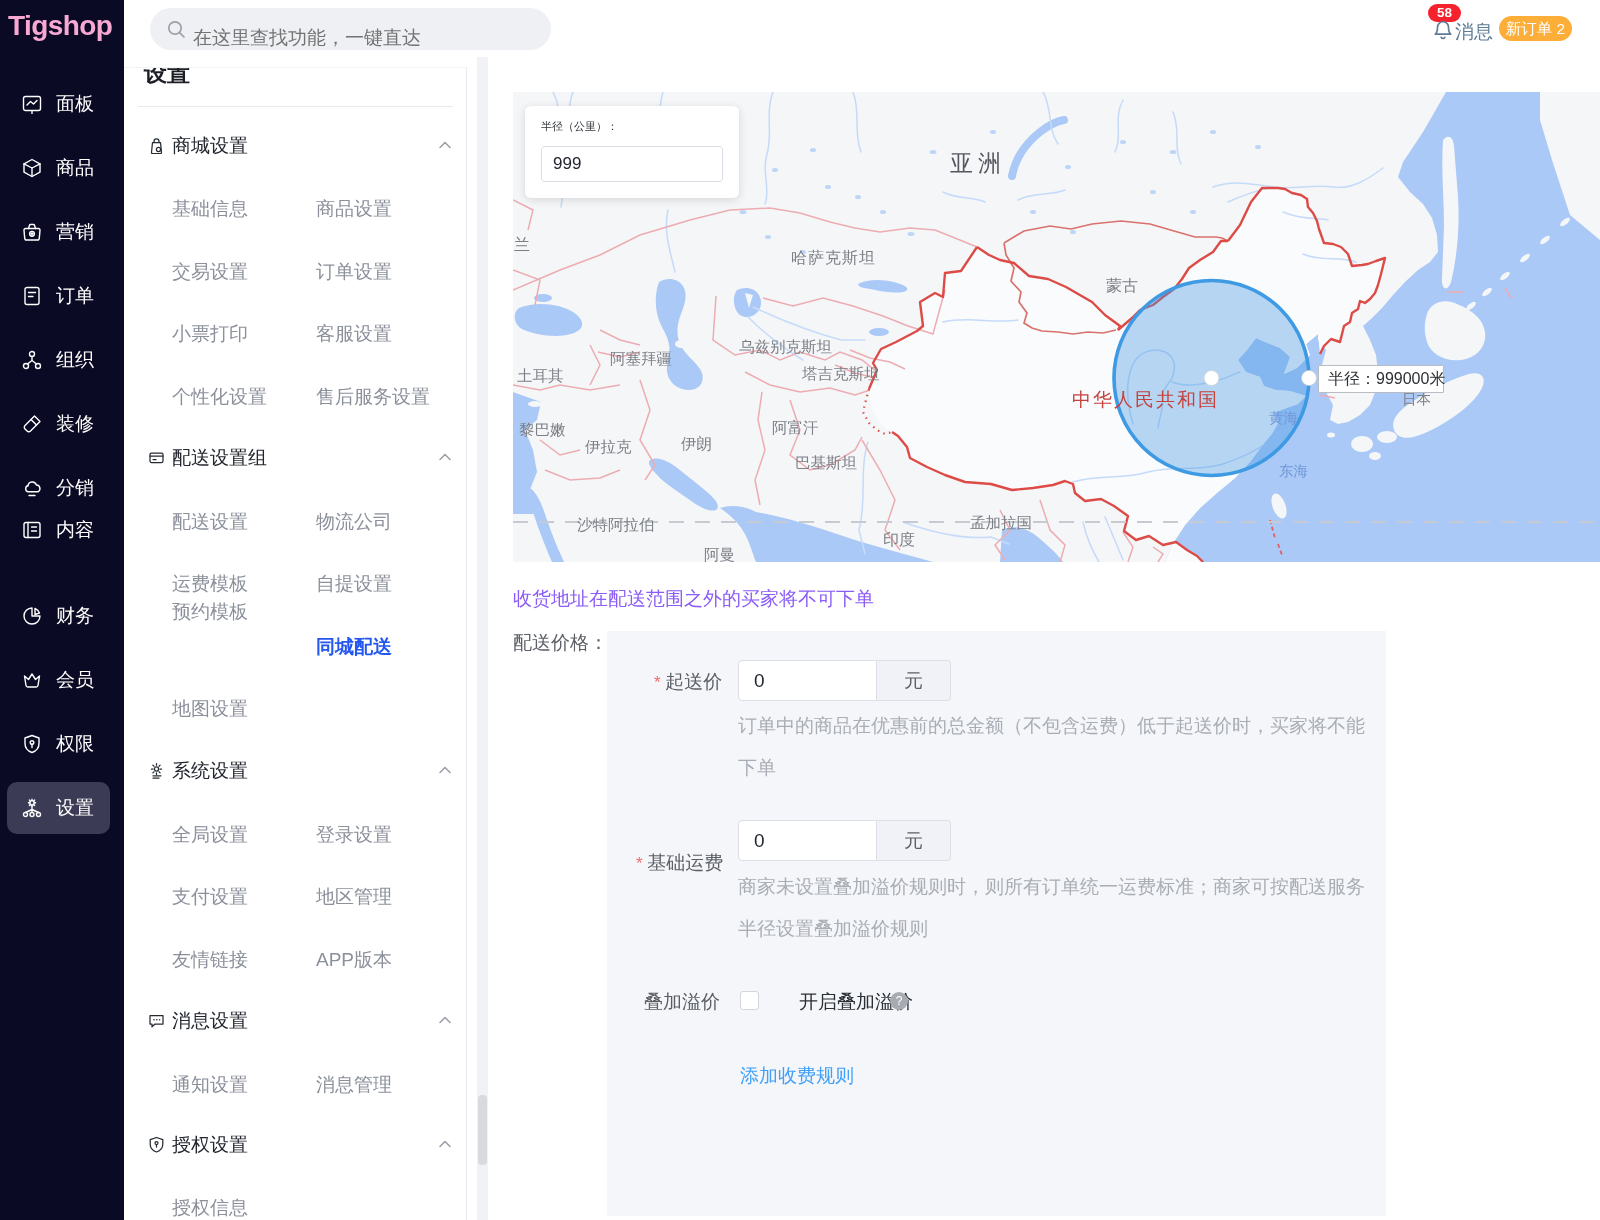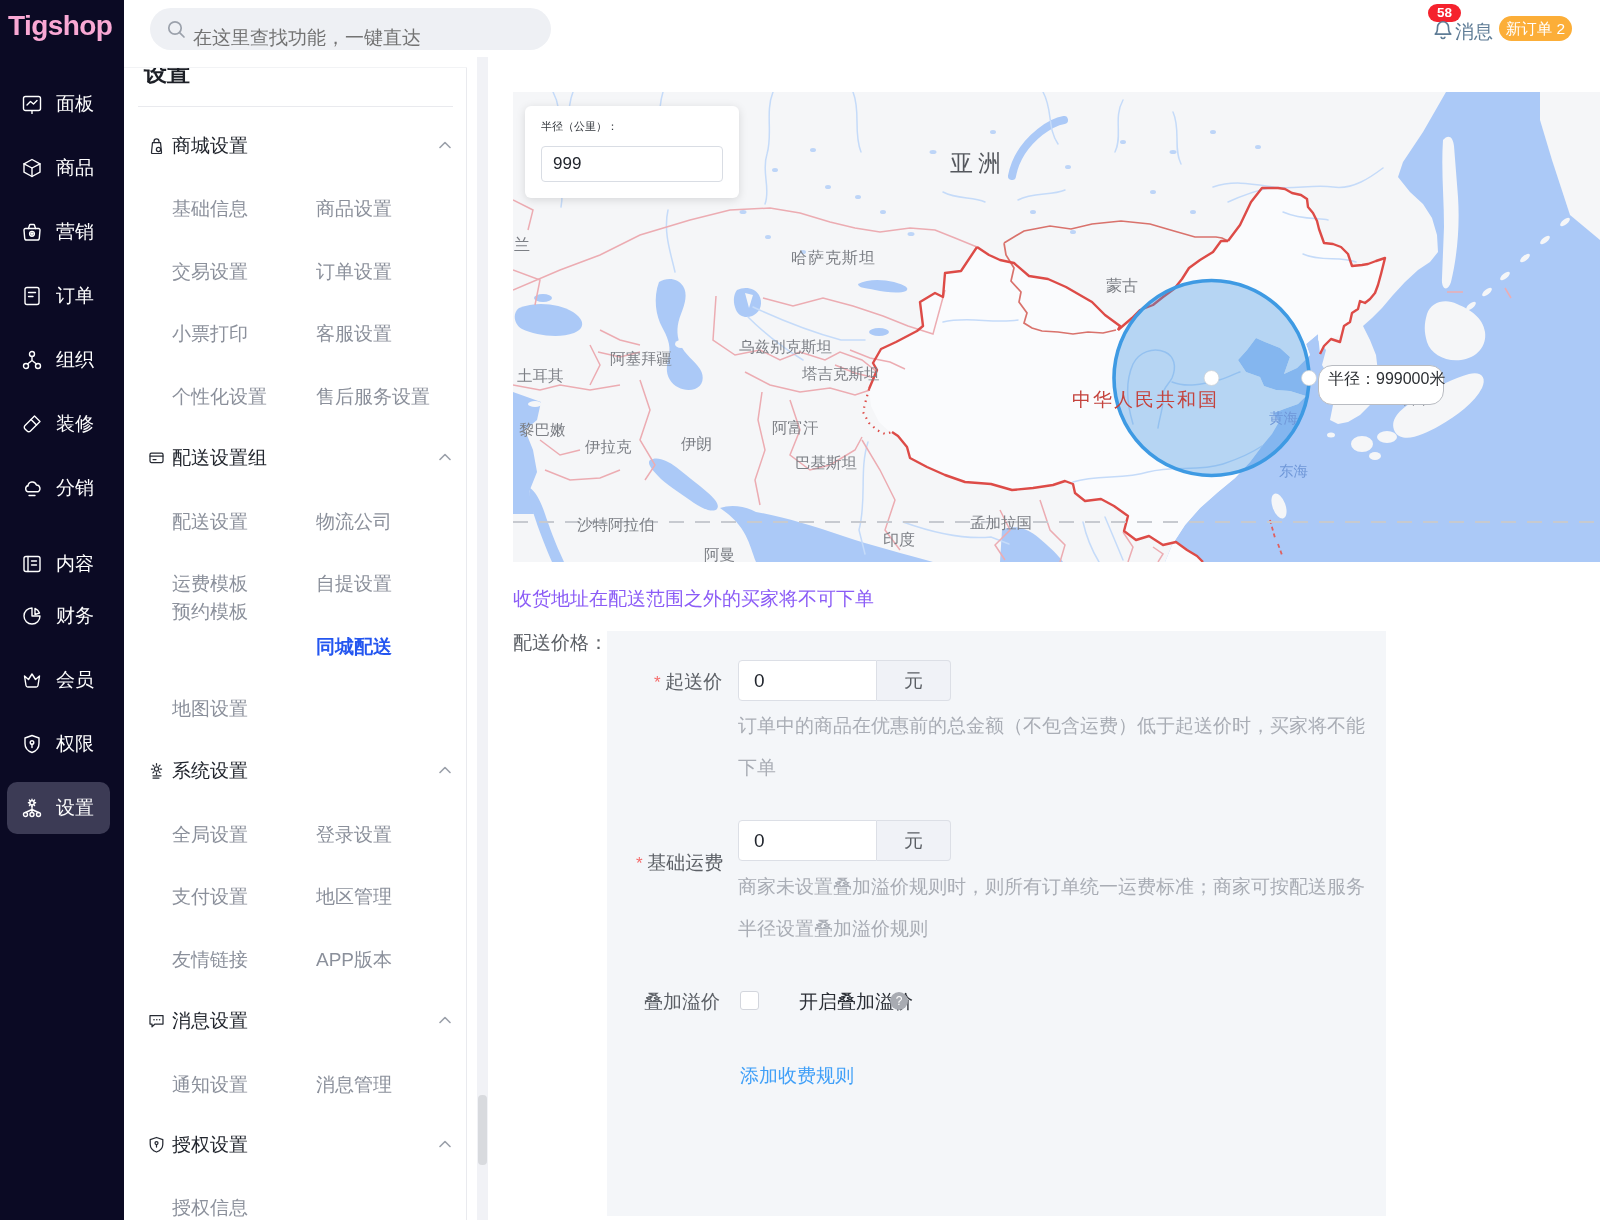--- a/index.html
+++ b/index.html
@@ -39,21 +39,21 @@
 .smitem.active { color:#2456f0; font-weight:bold; }
 .scrolltrack { position:absolute; left:477px; top:57px; width:11px; height:1163px; background:#f1f2f6; }
 .scrollthumb { position:absolute; left:478px; top:1095px; width:9px; height:70px; background:#d8dade; border-radius:4px; }
 
 
 #main { position:absolute; left:488px; top:57px; width:1112px; height:1163px; background:#fff; }
 #map { position:absolute; left:25px; top:35px; width:1087px; height:470px; overflow:hidden; }
 .radiuscard { position:absolute; left:12px; top:14px; width:214px; height:92px; background:#fff; border-radius:6px; box-shadow:0 2px 10px rgba(0,0,0,0.13); }
 .radiuscard .t { position:absolute; left:16px; top:13px; font-size:11px; color:#33373d; }
 .radiuscard .inp { position:absolute; left:16px; top:40px; width:182px; height:36px; border:1px solid #d9dde4; border-radius:4px; background:#fff; font-size:17px; color:#22262e; line-height:34px; padding-left:11px; }
-.tooltip { position:absolute; left:805px; top:273px; width:126px; height:40px; background:#fff; border:1px solid #b9bcc2; border-radius:14px; font-size:16px; color:#2c2f33; line-height:26px; padding-left:9px; white-space:nowrap; }
+.tooltip { position:absolute; left:805px; top:273px; width:126px; height:28px; background:#fff; border:1px solid #b9bcc2; border-radius:1px; font-size:16px; color:#2c2f33; line-height:26px; padding-left:9px; white-space:nowrap; }
 .attrib { position:absolute; left:11px; top:443px; height:22px; white-space:nowrap; width:400px; }
 .attrib .gd { font-size:17px; font-weight:bold; color:#26262e; letter-spacing:0.5px; }
 .attrib .cp { font-size:15.5px; color:#3c3c44; }
 
 .hinttext { position:absolute; left:25px; top:529px; font-size:19px; color:#8b5cf6; }
 .pricelabel { position:absolute; left:25px; top:573px; font-size:19px; color:#5c6066; }
 #formpanel { position:absolute; left:119px; top:574px; width:779px; height:585px; background:#f4f6f9; }
 .star { color:#f56c6c; font-size:17px; }
 .flabel { position:absolute; font-size:19px; line-height:21px; color:#5c6066; }
 .finput { position:absolute; width:139px; height:41px; background:#fff; border:1px solid #dcdfe6; border-radius:4px 0 0 4px; font-size:19px; color:#22262e; line-height:39px; padding-left:15px; }
@@ -137,21 +137,21 @@
         </svg>
         <div class="ntext">装修</div>
       </div>
     <div class="navitem" style="top:466px;">
         <svg class="nicon" viewBox="0 0 20 20" fill="none" stroke="#fff" stroke-width="1.4" stroke-linecap="round" stroke-linejoin="round">
           <path d="M6 8 a4.3 4.3 0 0 1 8.4 -1 a3.6 3.6 0 0 1 1.6 6.8 h-10 a3.3 3.3 0 0 1 0 -6.3"></path>
           <path d="M7 17.5 h6"></path>
         </svg>
         <div class="ntext">分销</div>
       </div>
-    <div class="navitem" style="top:542px;padding-left:12px;">
+    <div class="navitem" style="top:508px;padding-left:12px;">
         <svg class="nicon" viewBox="0 0 20 20" fill="none" stroke="#fff" stroke-width="1.4" stroke-linecap="round" stroke-linejoin="round">
           <rect x="2" y="2.5" width="16" height="15" rx="2"></rect>
           <line x1="6" y1="2.5" x2="6" y2="17.5"></line>
           <line x1="9.5" y1="7" x2="14.5" y2="7"></line>
           <line x1="9.5" y1="11" x2="14.5" y2="11"></line>
         </svg>
         <div class="ntext">内容</div>
       </div>
     <div class="navitem" style="top:594px;">
         <svg class="nicon" viewBox="0 0 20 20" fill="none" stroke="#fff" stroke-width="1.4" stroke-linecap="round" stroke-linejoin="round">

